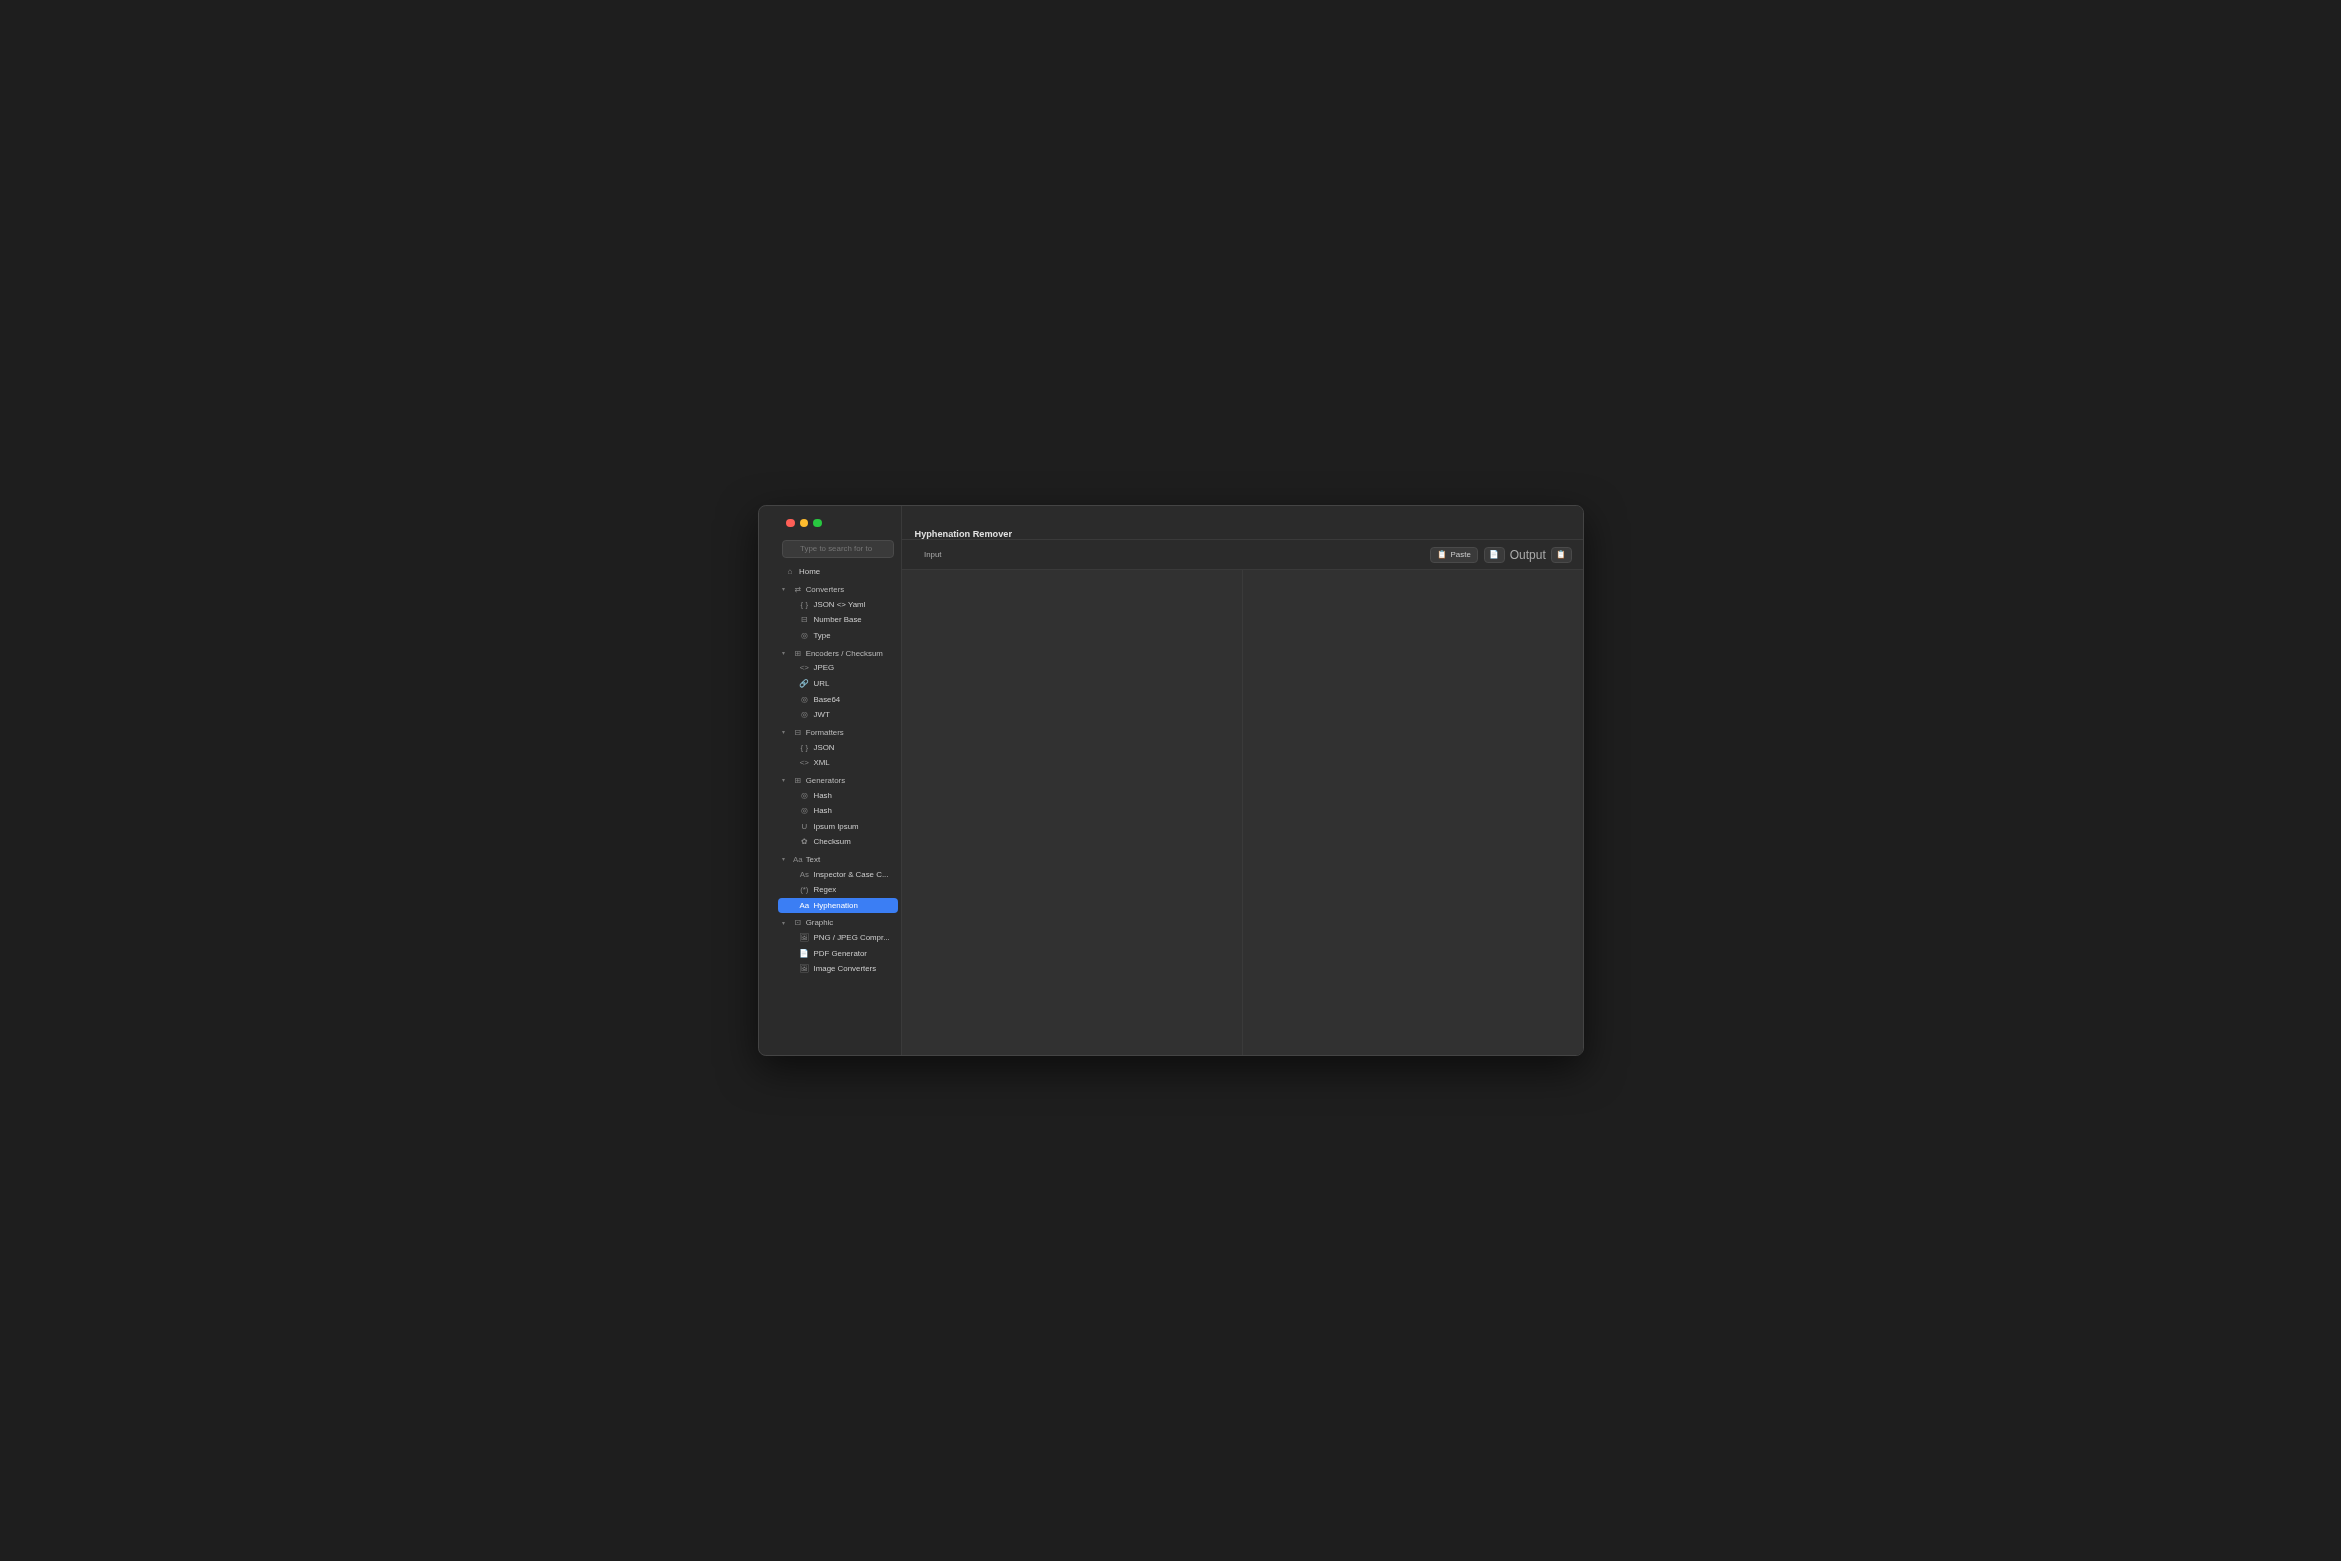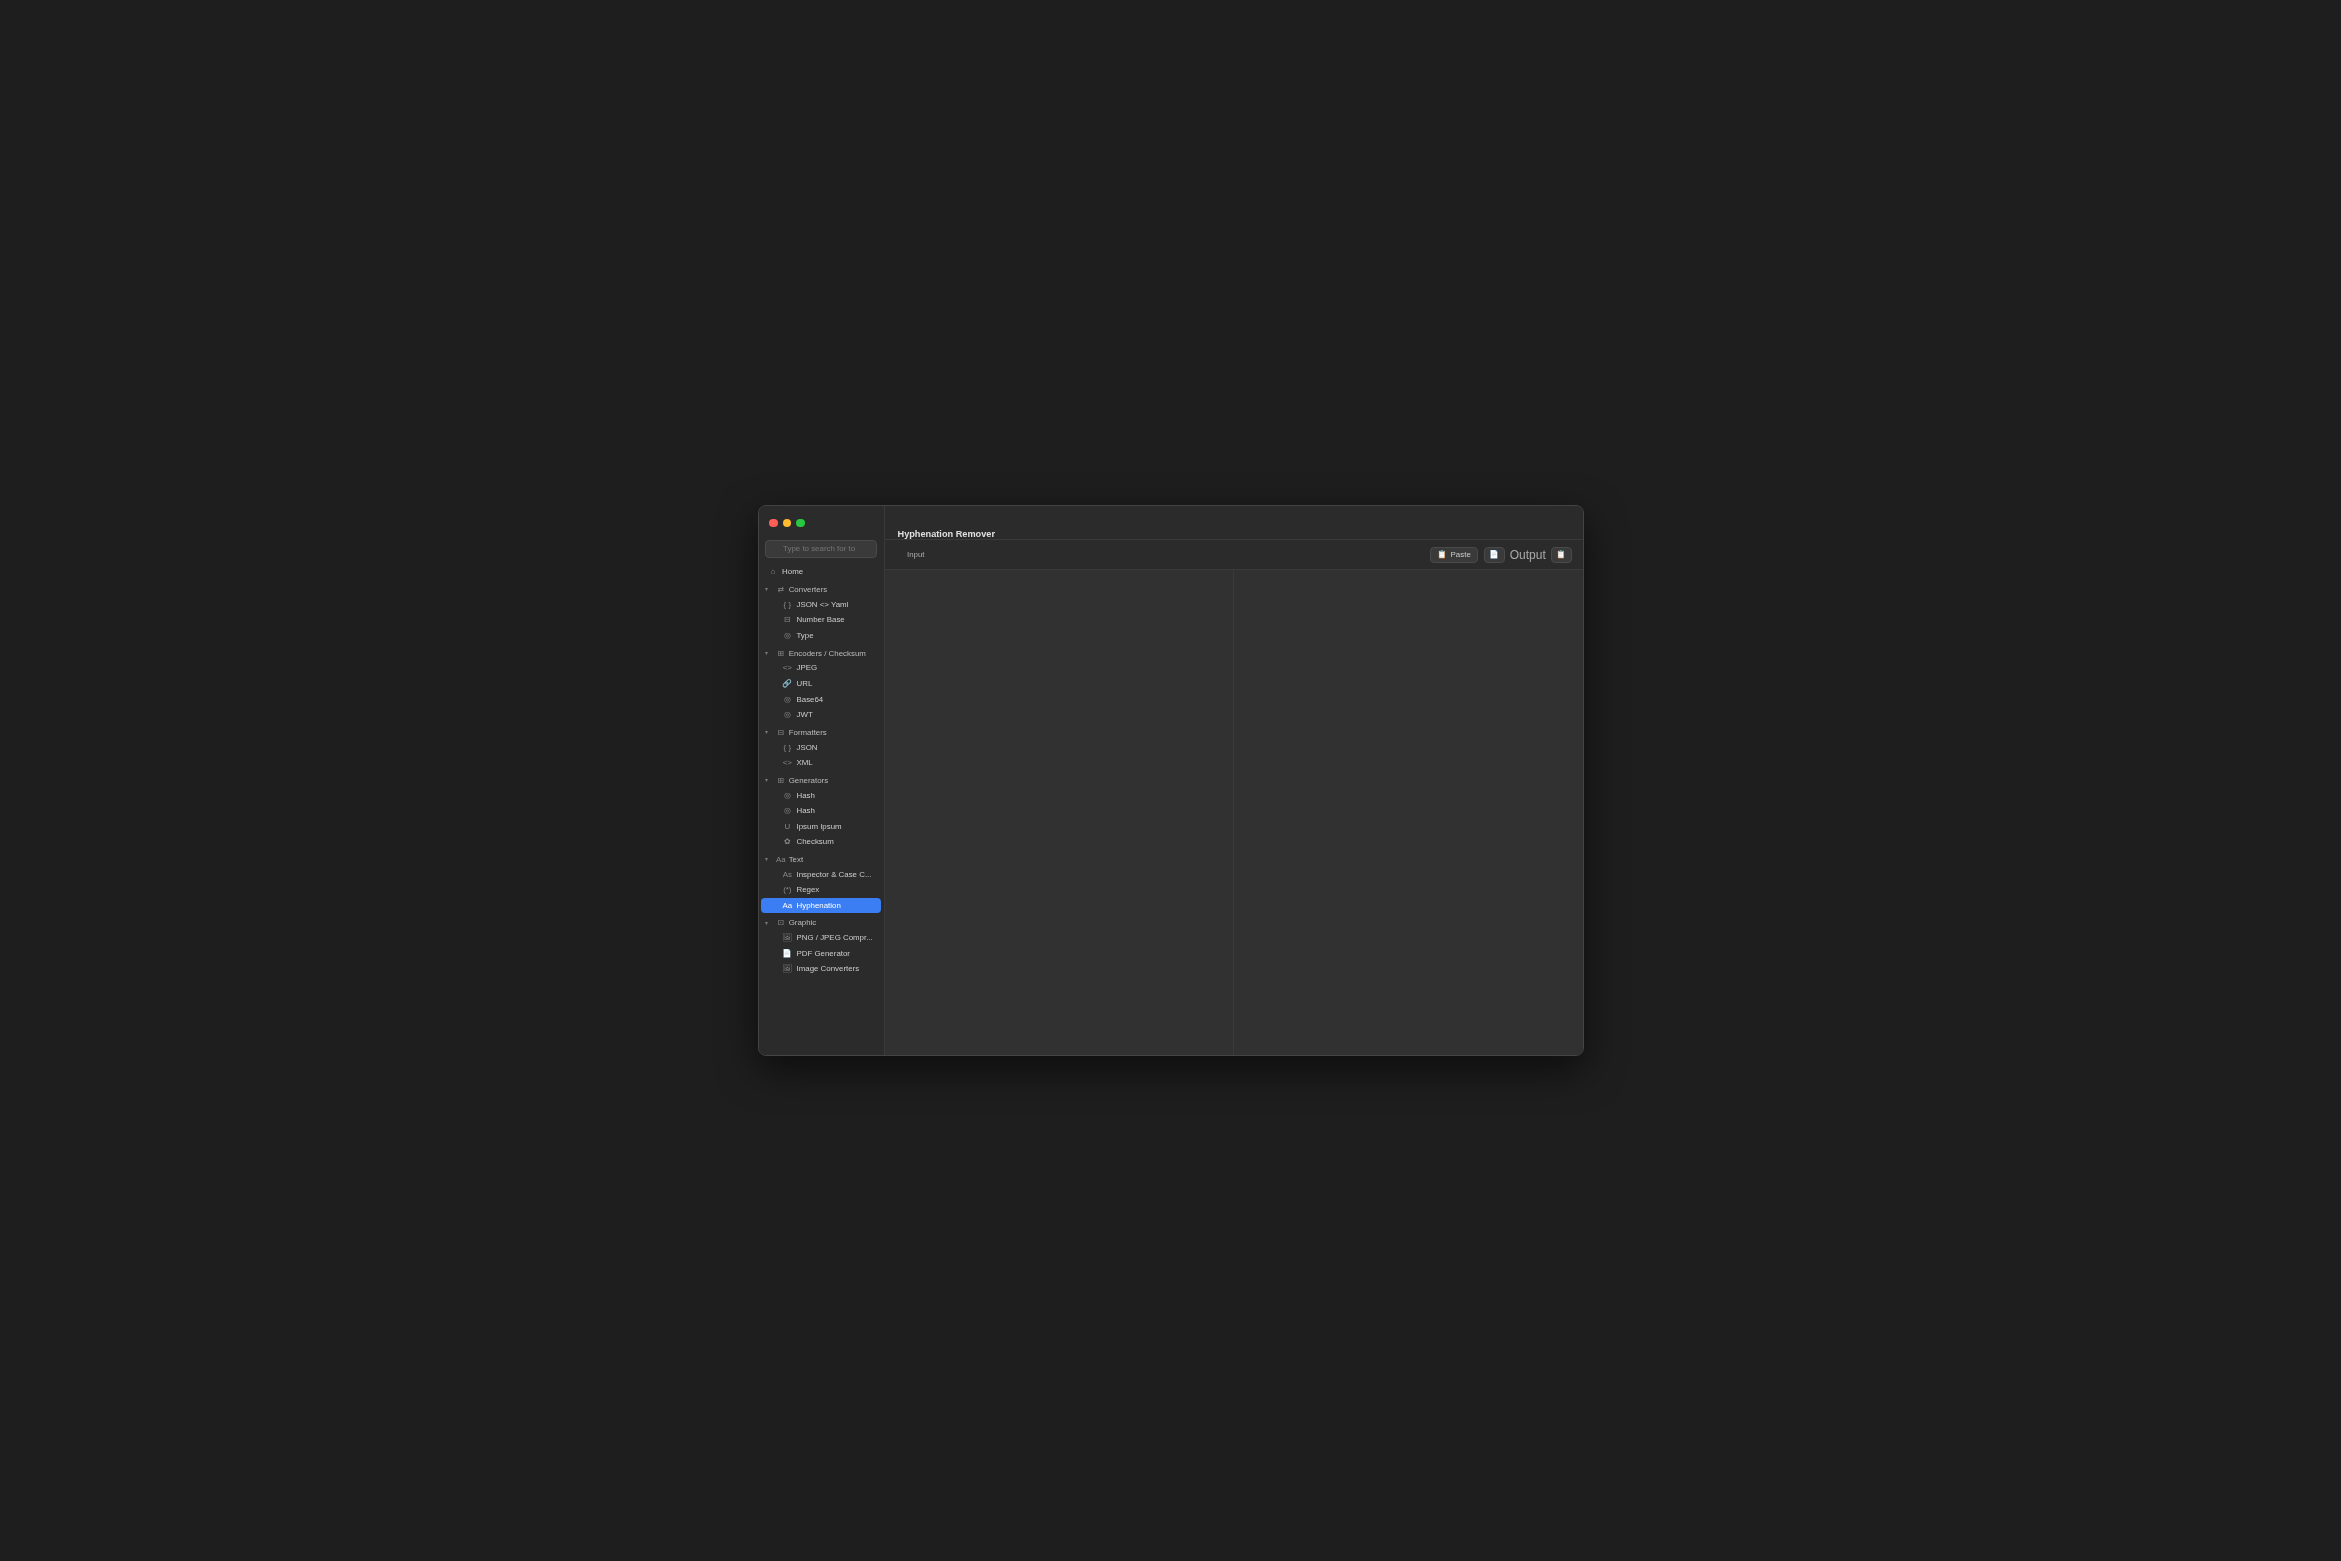--- a/index.html
+++ b/index.html
@@ -32,20 +32,21 @@
     
     .sidebar {
       width: 126px;
       min-width: 126px;
       background: #2b2b2b;
       display: flex;
       flex-direction: column;
       border-right: 0.7px solid #3a3a3a;
       overflow-y: auto;
       padding-bottom: 7.9px;
+      margin-left: 17px;
     }
 
     .titlebar {
       height: 34px;
       display: flex;
       align-items: center;
       padding: 0 10.5px;
       gap: 5.2px;
     }
 

